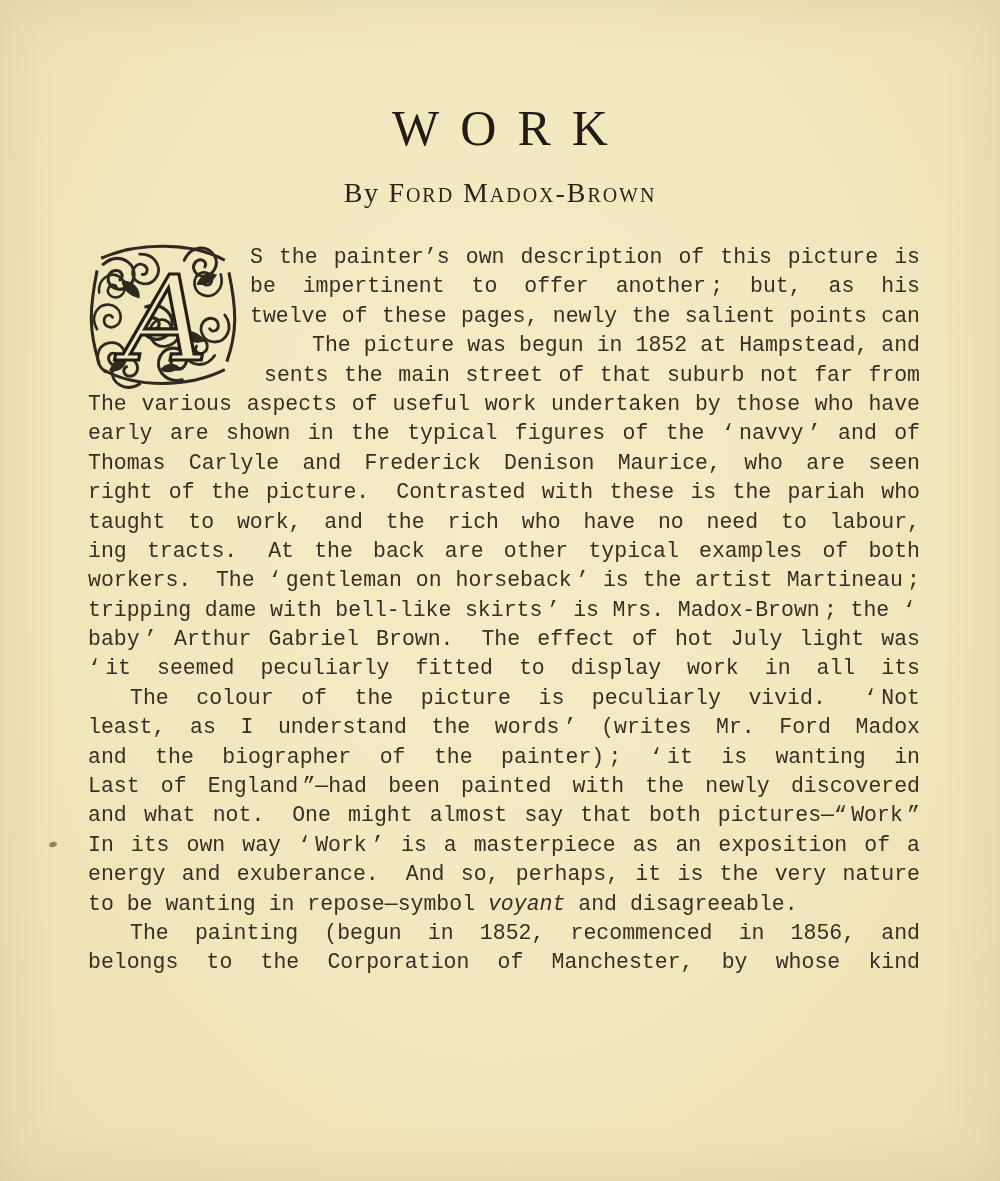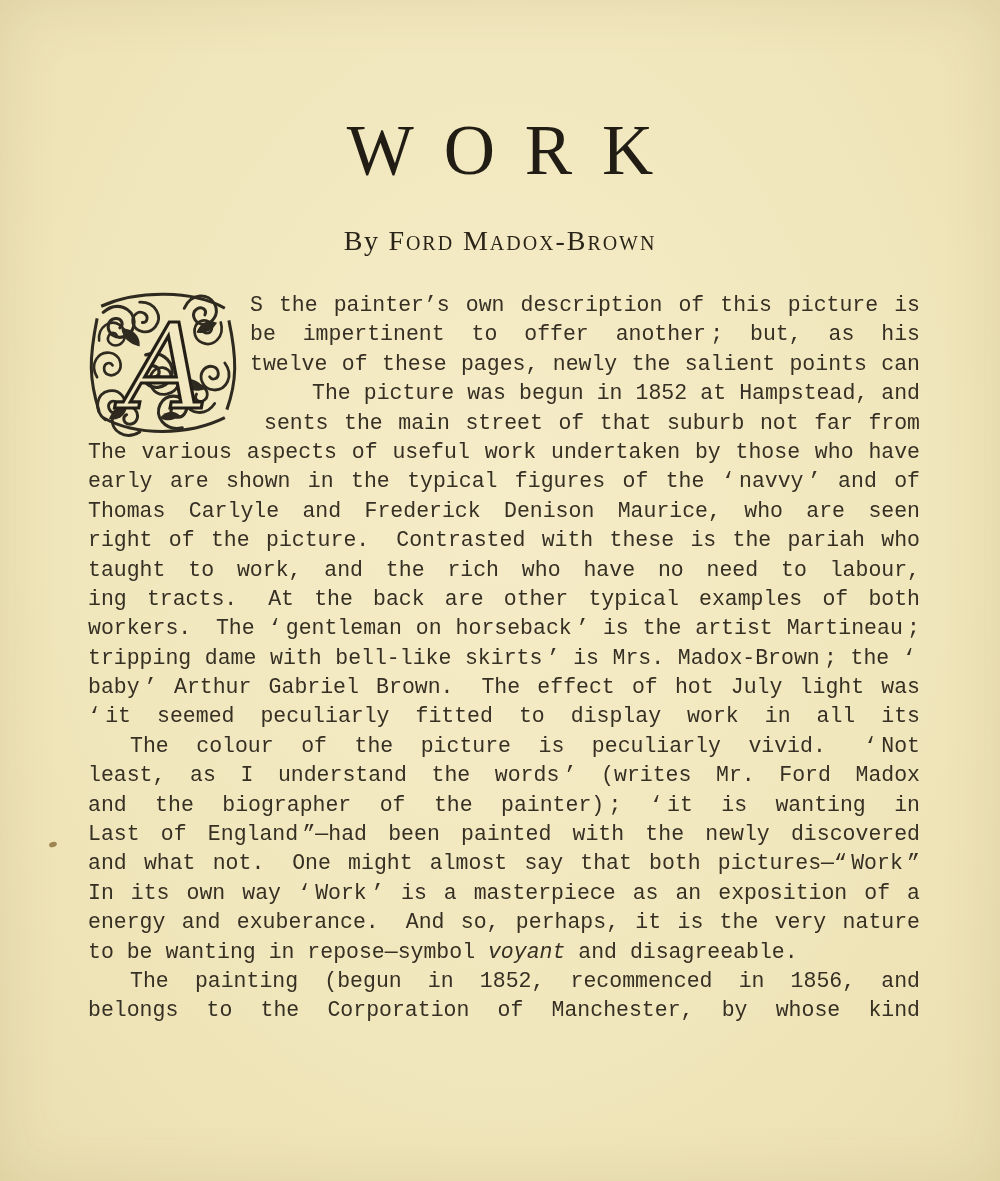--- a/index.html
+++ b/index.html
@@ -8,32 +8,32 @@
     width: 1000px;
     height: 1181px;
     margin: 0 auto;
     background: radial-gradient(ellipse at 50% 42%, #f5ecc8 0%, #f1e7bd 55%, #eadfb0 100%);
     font-family: "Liberation Serif", serif;
     color: #362f23;
     overflow: hidden;
     box-shadow: inset 0 0 60px rgba(120,100,50,0.12);
   }
   .title {
-    margin: 12px;
+    margin: 0;
     padding-top: 103px;
     padding-left: 0.42em; 
     text-align: center;
-    font-size: 71px;
+    font-size: 50px;
     font-weight: 400;
     letter-spacing: 0.42em;
     line-height: 1;
     color: #211d15;
   }
   .byline {
-    margin-top: 41px;
+    margin-top: 26px;
     text-align: center;
     font-size: 28px;
     letter-spacing: 0.06em;
     line-height: 1;
     color: #2b2519;
   }
   .byline .sc { font-variant: small-caps; letter-spacing: 0.07em; }
   .body-block {
     position: relative;
     width: 832px;

